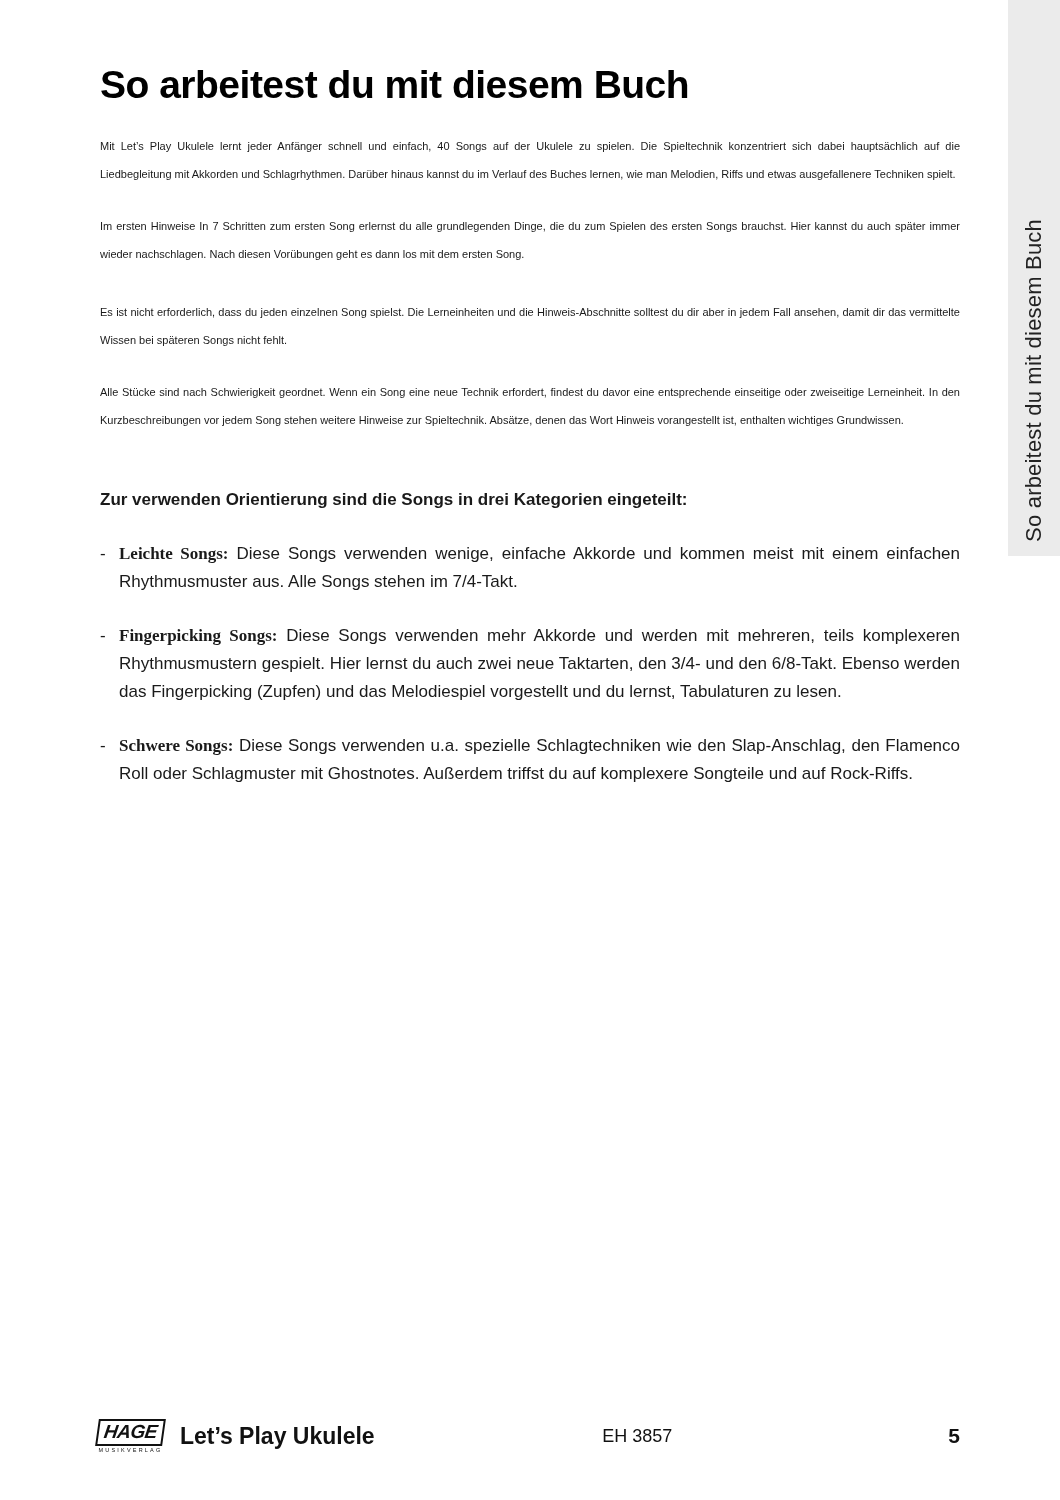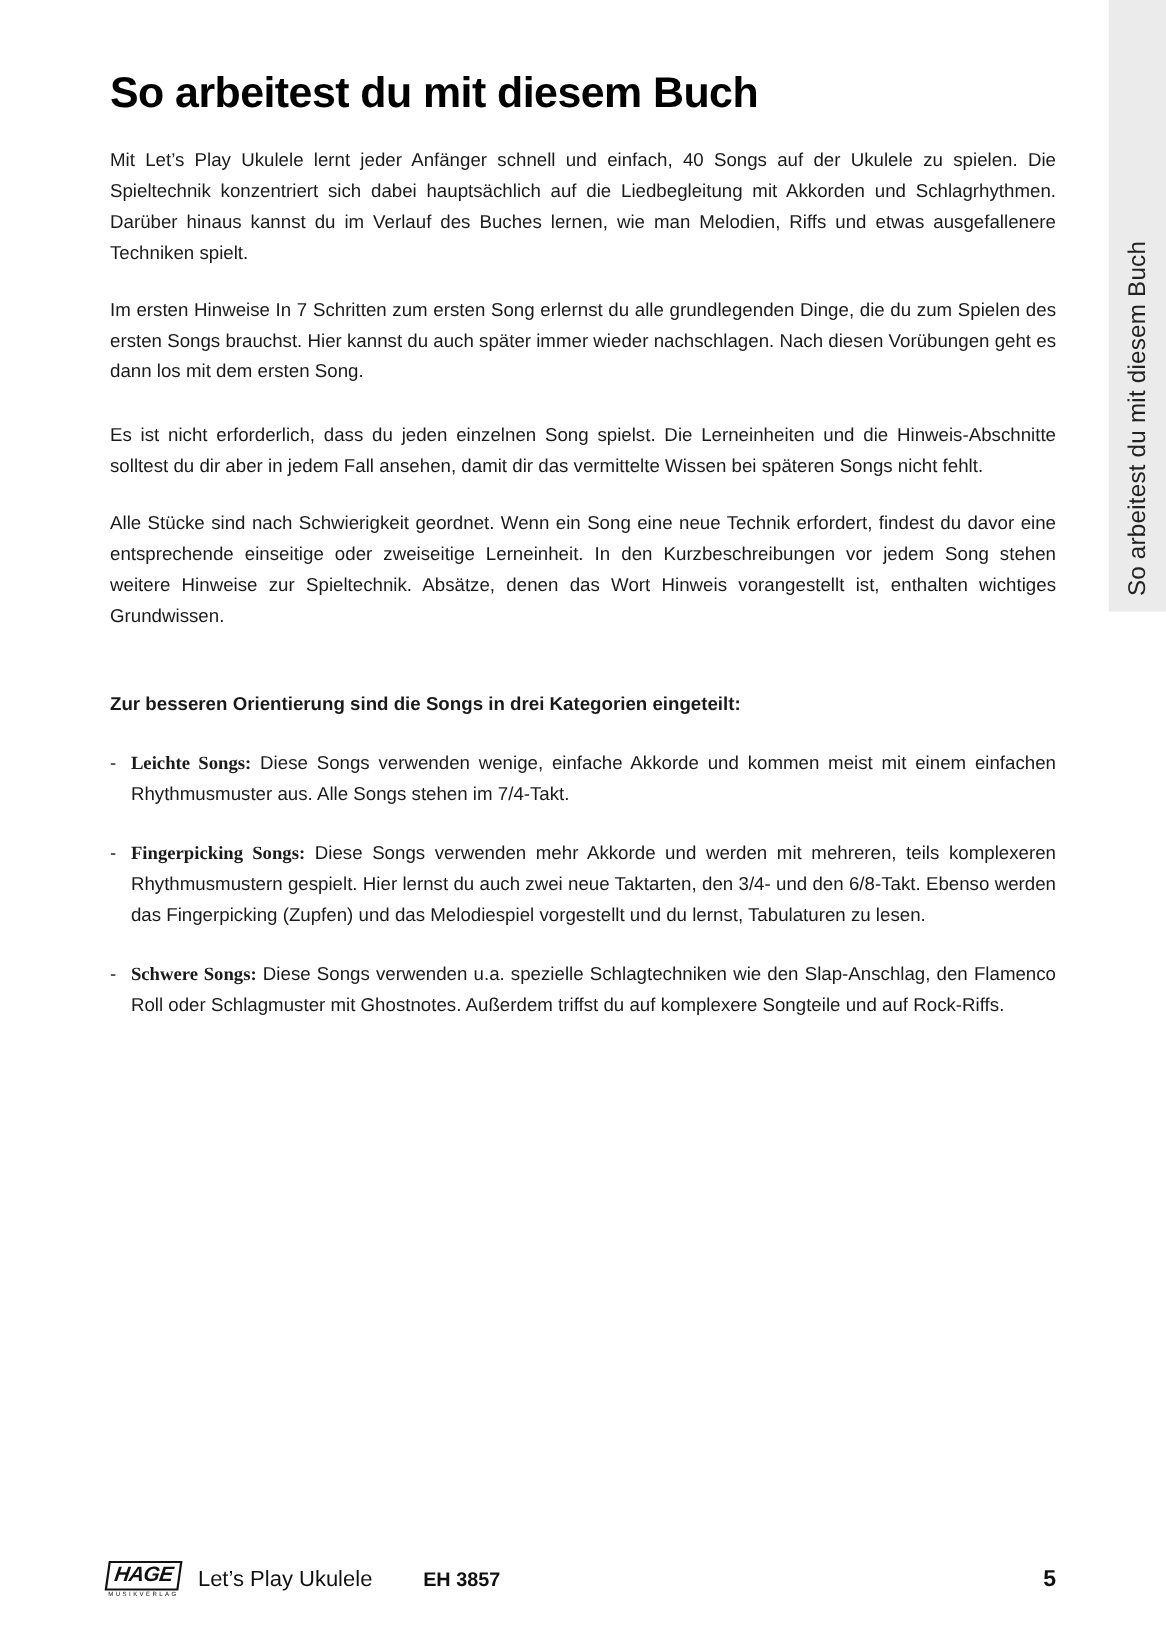--- a/index.html
+++ b/index.html
@@ -47,21 +47,21 @@
   .page-title {
     margin-top: 64px;
     font-size: 39px;
     line-height: 1.1;
     font-weight: bold;
     color: #000000;
     letter-spacing: -0.5px;
   }
 
   .body-text {
-    font-size: 17px;
+    font-size: 11px;
     line-height: 28px;
     text-align: justify;
   }
 
   p.para { margin-top: 24px; }
   p.para-first { margin-top: 25px; }
   p.para-gap { margin-top: 30px; }
 
   b.inline-bold { font-weight: normal; }
 
@@ -100,22 +100,22 @@
     align-items: center;
   }
   .footer-left {
     flex: 1;
     display: flex;
     align-items: center;
     gap: 16px;
   }
   .footer-center {
     flex: 1;
-    text-align: left;
-    font-weight: bold;
+    text-align: right;
+    font-weight: normal;
     font-size: 18px;
     color: #111111;
   }
   .footer-right {
     flex: 1;
     text-align: right;
     font-weight: bold;
     font-size: 21px;
     color: #111111;
   }
@@ -138,22 +138,22 @@
   }
   .hage-sub {
     display: block;
     font-size: 5.5px;
     letter-spacing: 2.2px;
     color: #111111;
     margin-top: 1px;
     text-align: center;
   }
   .footer-book-title {
-    font-weight: normal;
-    font-size: 20px;
+    font-weight: bold;
+    font-size: 23px;
     color: #111111;
   }
 </style>
 </head>
 <body>
 
 <div class="page">
 
   <div class="side-tab">
     <span class="side-tab-text">So arbeitest du mit diesem Buch</span>
@@ -172,21 +172,21 @@
     </p>
 
     <p class="body-text para para-gap">
       <span>Es ist nicht erforderlich, dass du jeden einzelnen Song spielst. Die Lerneinheiten und die Hinweis-Abschnitte solltest du dir aber in jedem Fall ansehen, damit dir das vermittelte Wissen bei späteren Songs nicht fehlt.</span>
     </p>
 
     <p class="body-text para">
       <span>Alle Stücke sind nach Schwierigkeit geordnet. Wenn ein Song eine neue Technik erfordert, findest du davor eine entsprechende einseitige oder zweiseitige Lerneinheit. In den Kurzbeschreibungen vor jedem Song stehen weitere Hinweise zur Spieltechnik. Absätze, denen das Wort </span><b class="inline-bold">Hinweis</b><span> vorangestellt ist, enthalten wichtiges Grundwissen.</span>
     </p>
 
-    <p class="categories-heading">Zur besseren Orientierung sind die Songs in drei Kategorien eingeteilt:</p>
+    <p class="categories-heading">Zur verwenden Orientierung sind die Songs in drei Kategorien eingeteilt:</p>
 
     <div class="bullet-list">
 
       <div class="bullet-item">
         <span class="bullet-marker">-</span>
         <div class="bullet-body">
           <span class="bullet-label">Leichte Songs:</span><span> Diese Songs verwenden wenige, einfache Akkorde und kommen meist mit einem einfachen Rhythmusmuster aus. Alle Songs stehen im 7/4-Takt.</span>
         </div>
       </div>
 

